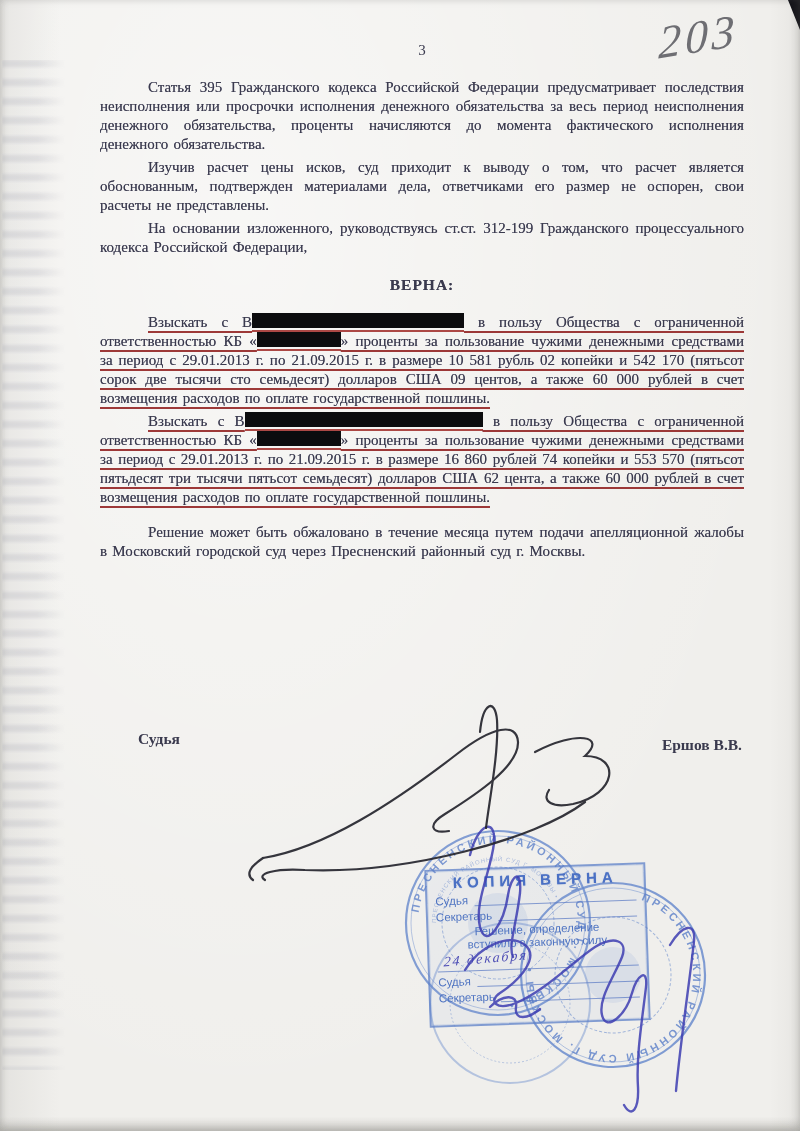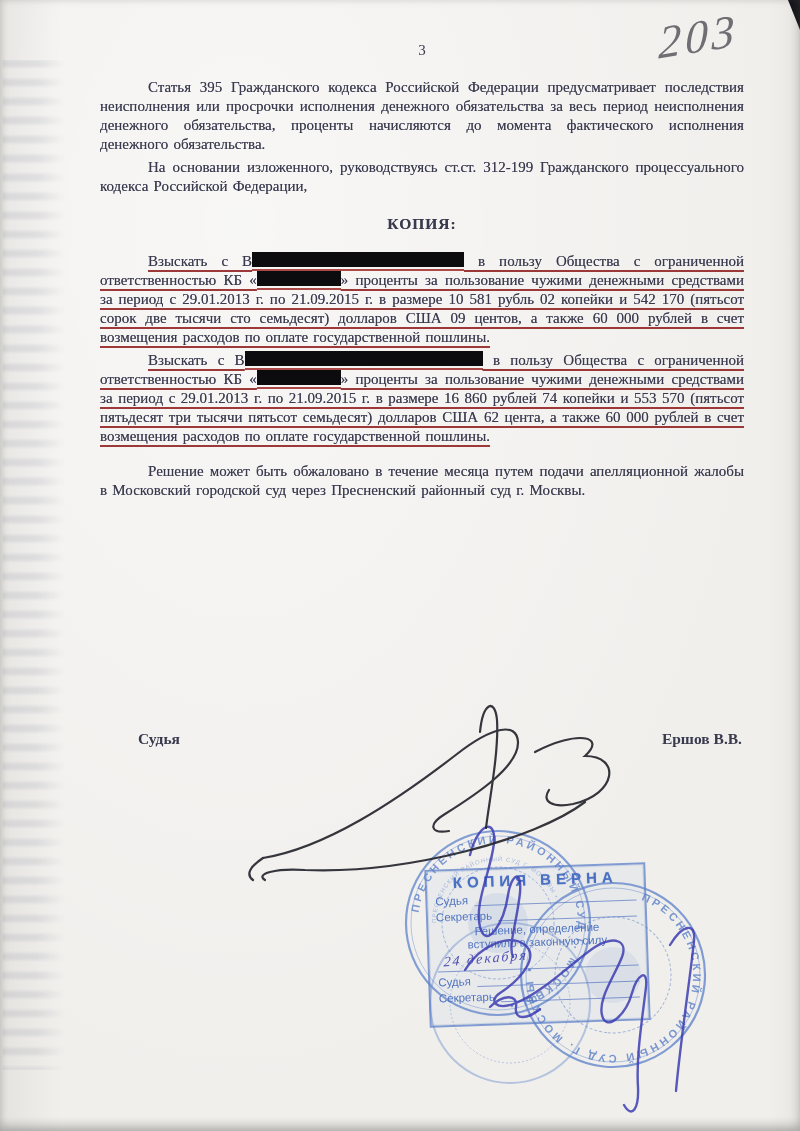--- a/index.html
+++ b/index.html
@@ -56,21 +56,21 @@
     padding-bottom:2px;border-bottom:2px solid rgba(162,48,44,0.88);
     vertical-align:-5px;
   }
   .redact.plain{height:17px;padding-bottom:0;border-bottom:none;vertical-align:-4px;}
   .w76{width:76px}.w90{width:90px}.w212{width:212px}.w84{width:84px}.w238{width:238px}
   .gap1{margin-top:16px;}
   .sig-row{
     position:absolute;left:96px;top:730px;width:652px;height:26px;font-weight:bold;font-size:15.5px;
   }
   .sig-row .judge{position:absolute;left:42px;top:0;}
-  .sig-row .name{position:absolute;right:6px;top:0;}
+  .sig-row .name{position:absolute;right:6px;top:6px;}
   svg.layer{position:absolute;pointer-events:none;}
   
   .rstamp{
     position:absolute;left:427px;top:866px;width:221px;height:158px;
     border:2px solid rgba(94,128,200,0.75);
     background:rgba(125,155,215,0.07);
     transform:rotate(-2deg);
     font-family:"Liberation Sans", sans-serif;
     color:#4f74c2;
     padding:3px 8px 2px 8px;box-sizing:border-box;
@@ -96,23 +96,24 @@
 <div class="page">
 
   <div class="bleed"></div>
   <div class="corner-mark"></div>
 
   <div class="folio">203</div>
   <div class="pagenum">3</div>
 
   <div class="content">
     <p class="para">Статья 395 Гражданского кодекса Российской Федерации предусматривает последствия неисполнения или просрочки исполнения денежного обязательства за весь период неисполнения денежного обязательства, проценты начисляются до момента фактического исполнения денежного обязательства.</p>
+    <p class="para">Изучив расчет цены исков, суд приходит к выводу о том, что расчет является обоснованным, подтвержден материалами дела, ответчиками его размер не оспорен, свои расчеты не представлены.</p>
     <p class="para">На основании изложенного, руководствуясь ст.ст. 312-199 Гражданского процессуального кодекса Российской Федерации,</p>
 
-    <p class="para ruling-head">КОПИЯ:</p>
+    <p class="para ruling-head">ВЕРНА:</p>
 
 
     <p class="para"><span class="rl"><span>Взыскать с В</span><span class="redact w212"></span><span> в пользу Общества с ограниченной ответственностью КБ «</span><span class="redact w84"></span><span>» проценты за пользование чужими денежными средствами за период с 29.01.2013 г. по 21.09.2015 г. в размере 10 581 рубль 02 копейки и 542 170 (пятьсот сорок две тысячи сто семьдесят) долларов США 09 центов, а также 60 000 рублей в счет возмещения расходов по оплате государственной пошлины.</span></span></p>
 
     <p class="para"><span class="rl"><span>Взыскать с В</span><span class="redact w238"></span><span> в пользу Общества с ограниченной ответственностью КБ «</span><span class="redact w84"></span><span>» проценты за пользование чужими денежными средствами за период с 29.01.2013 г. по 21.09.2015 г. в размере 16 860 рублей 74 копейки и 553 570 (пятьсот пятьдесят три тысячи пятьсот семьдесят) долларов США 62 цента, а также 60 000 рублей в счет возмещения расходов по оплате государственной пошлины.</span></span></p>
 
     <p class="para gap1">Решение может быть обжаловано в течение месяца путем подачи апелляционной жалобы в Московский городской суд через Пресненский районный суд г. Москвы.</p>
   </div>
 
   <div class="sig-row">

